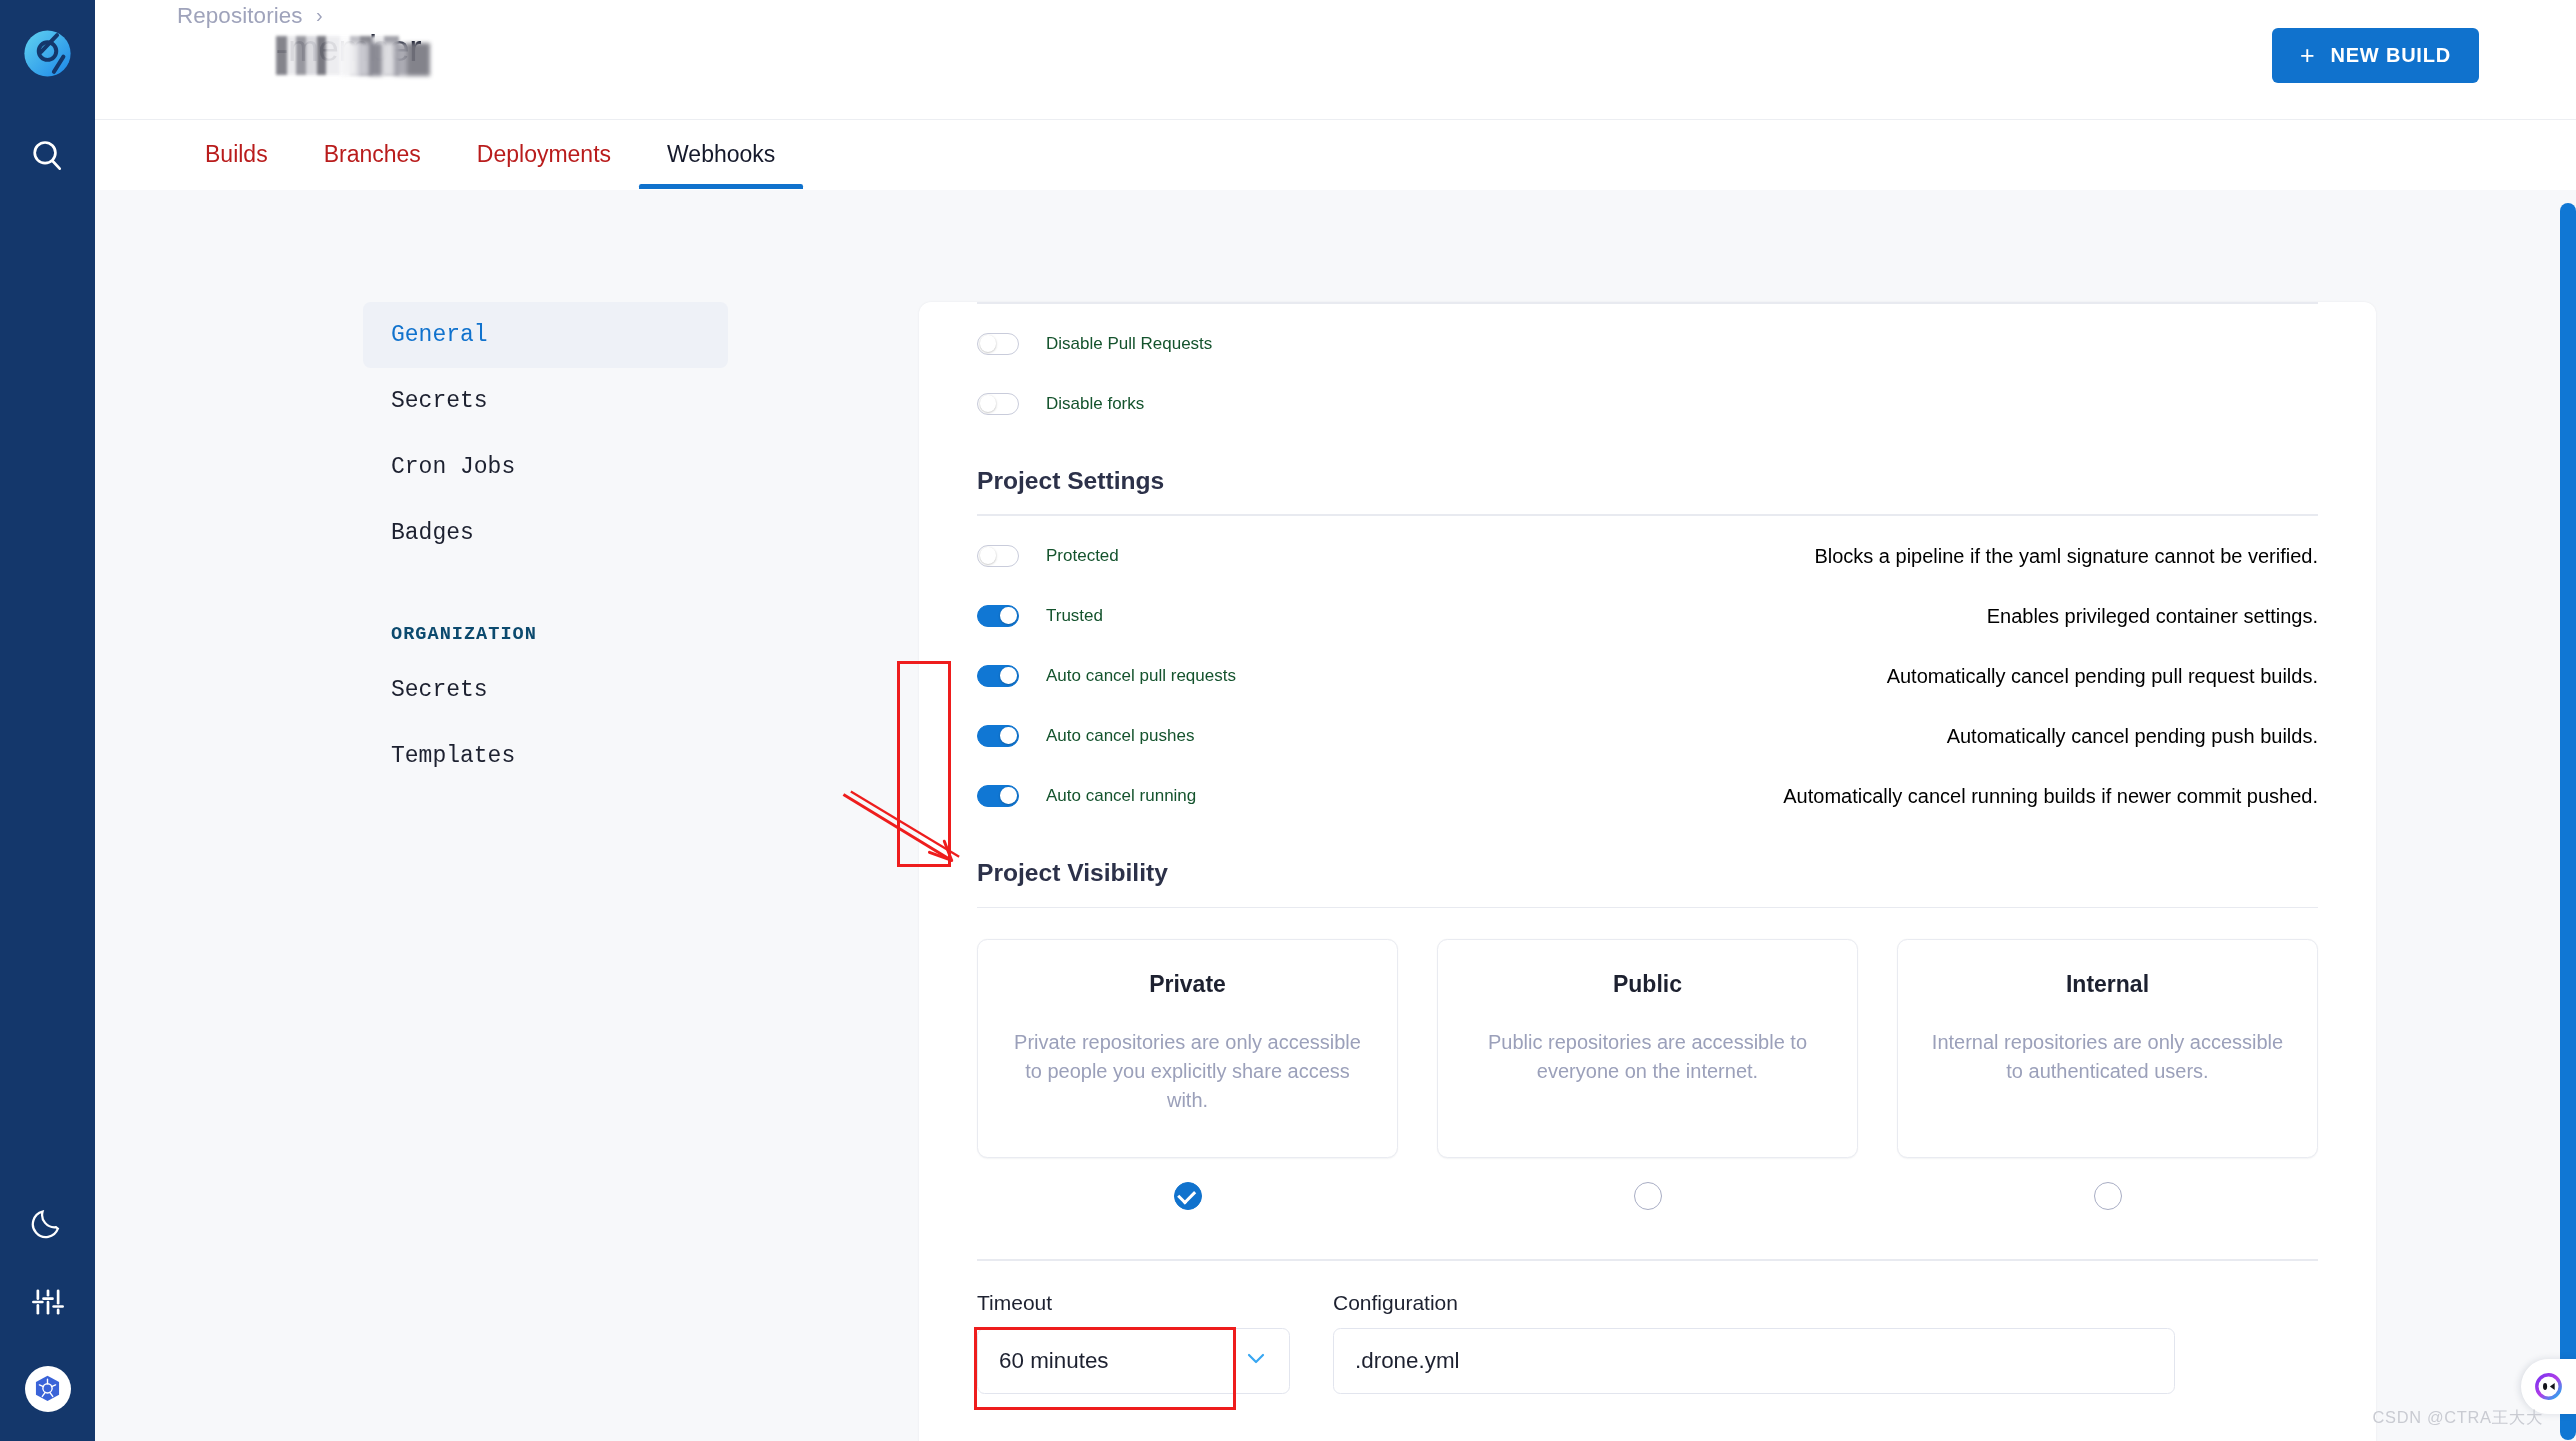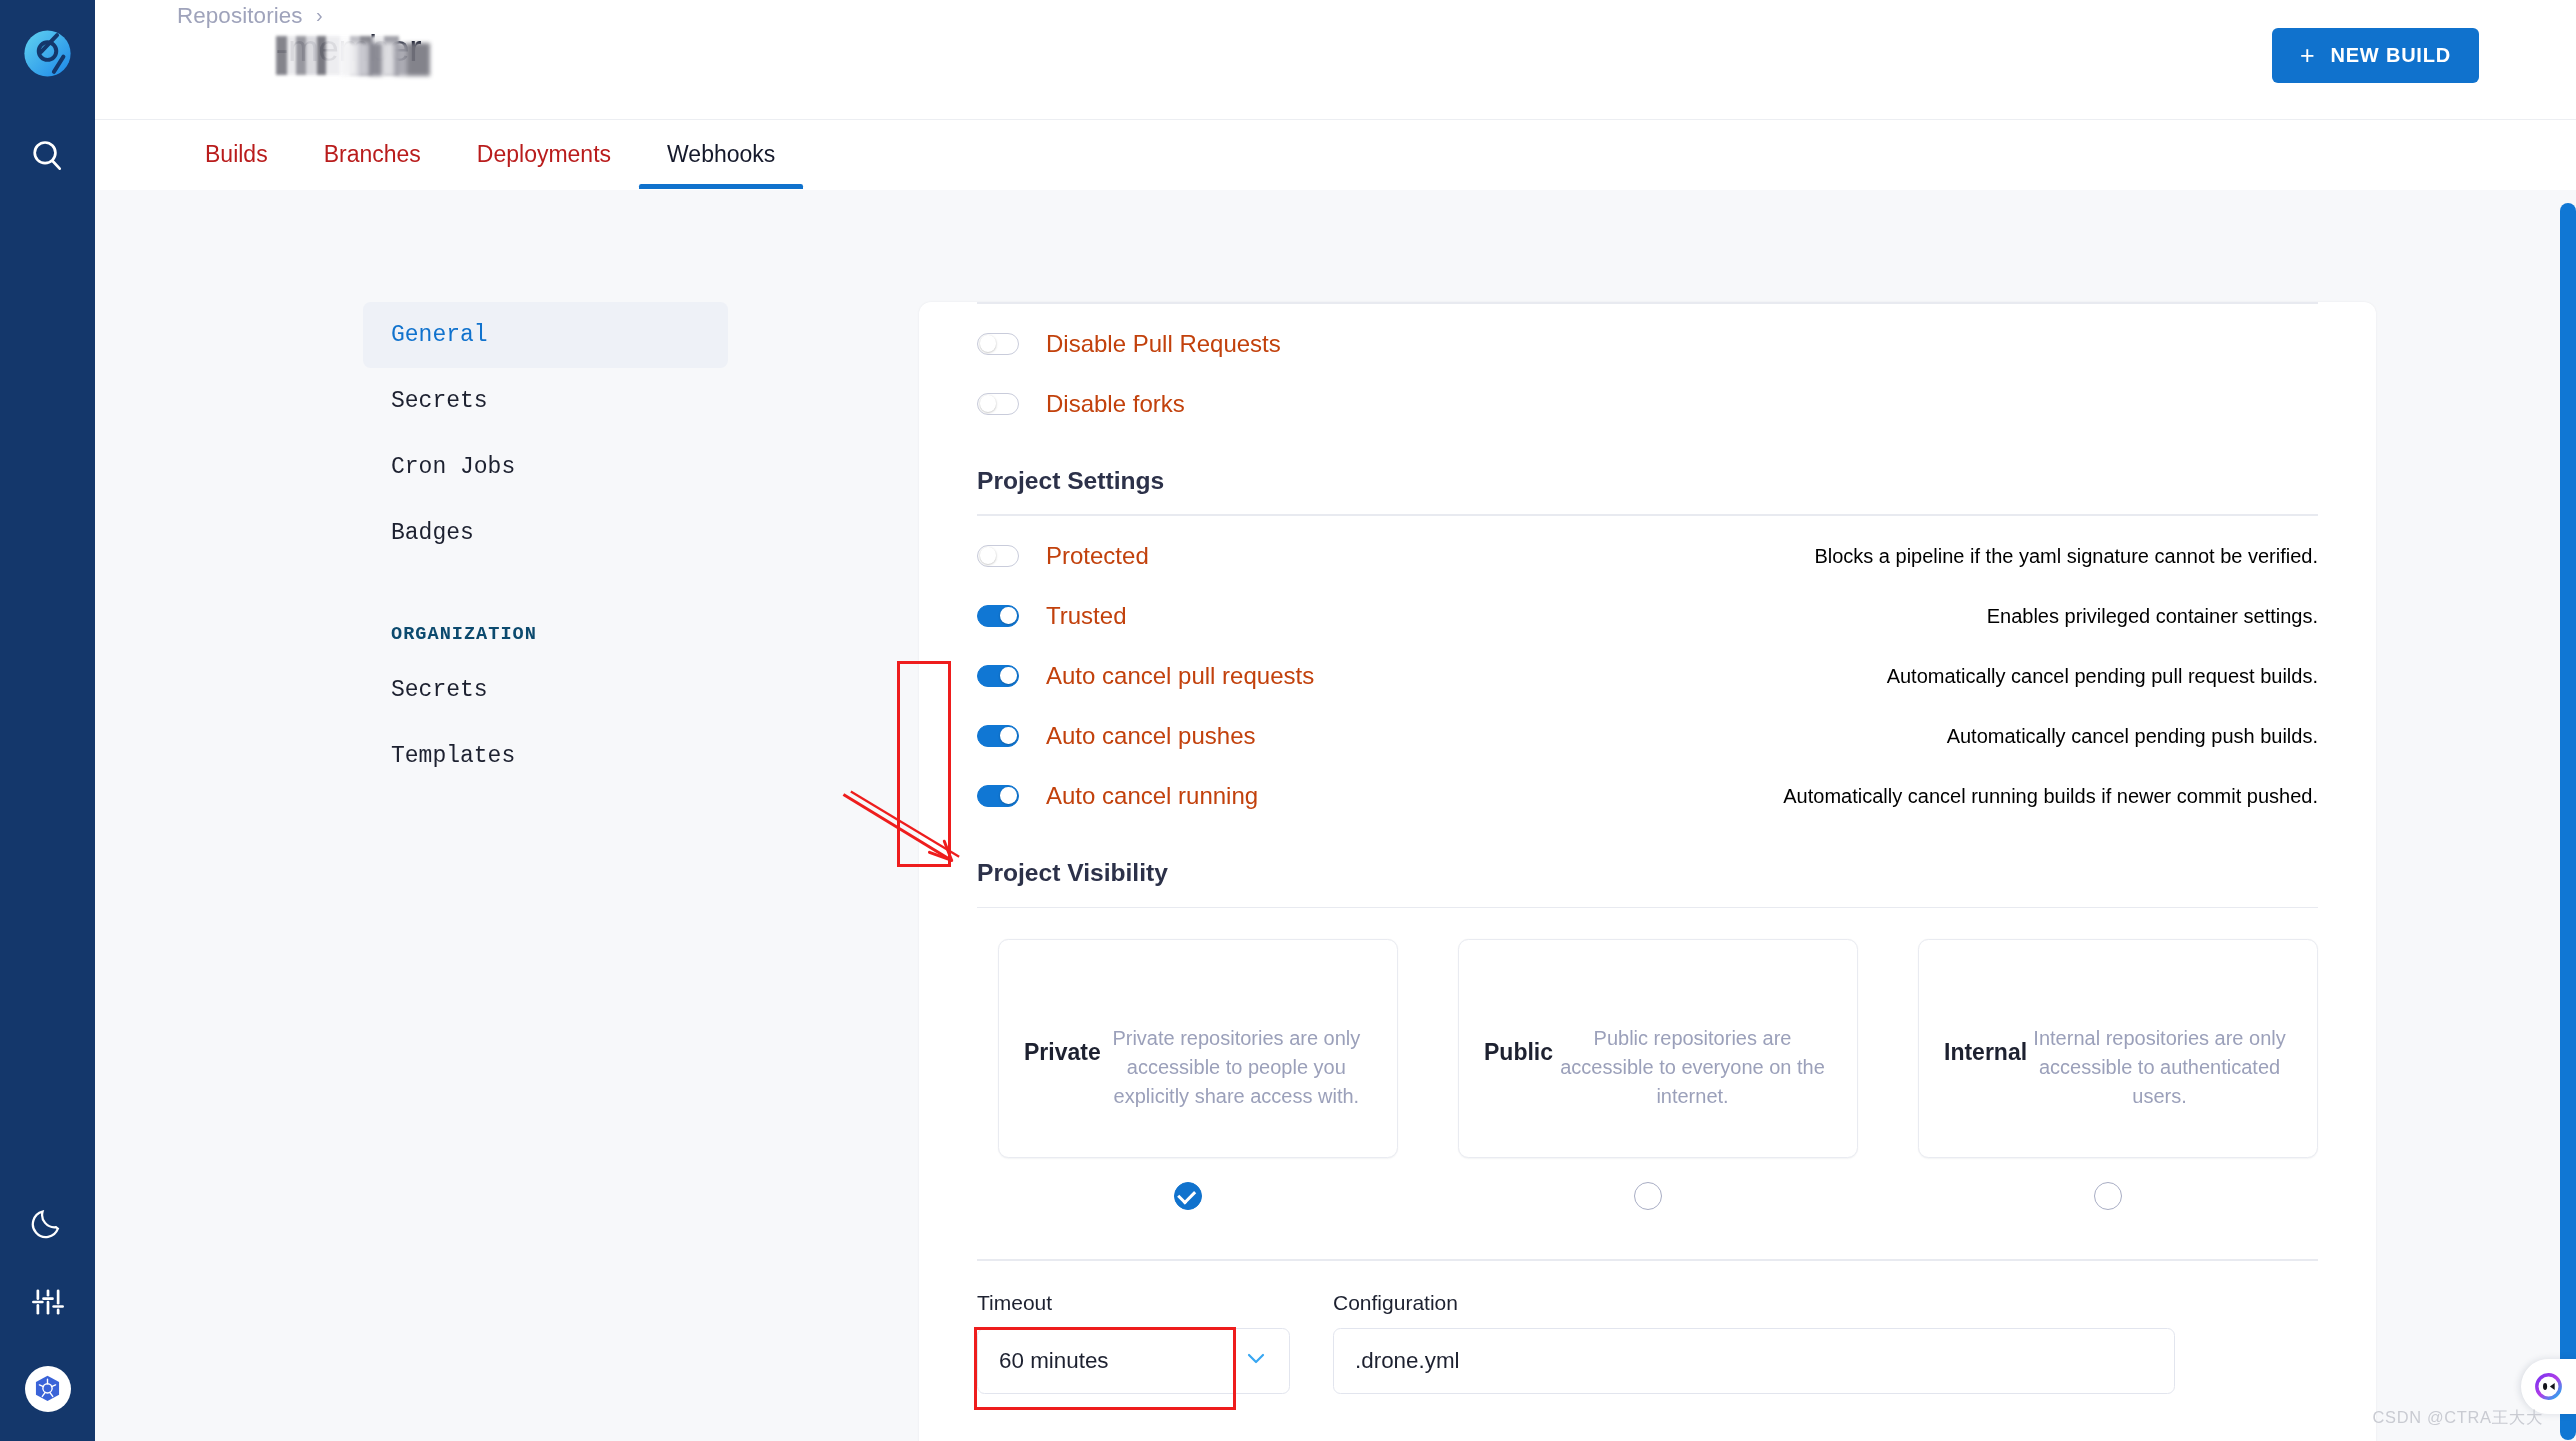--- a/index.html
+++ b/index.html
@@ -128,35 +128,34 @@
     background: #ffffff; border: 1.5px solid #c9ccdb;
   }
   .sw .knob {
     position: absolute; top: 1.5px; left: 1.5px; width: 16.4px; height: 16.4px;
     border-radius: 50%; background: #ffffff;
     box-shadow: 0 0.7px 2.2px rgba(0,0,0,.28);
     transition: none;
   }
   .sw.on { background: #1077d4; border-color: #1077d4; }
   .sw.on .knob { left: 22.4px; box-shadow: 0 0.7px 2.2px rgba(0,0,0,.25); }
-  .tg-label { font-size: 24px; color: #c2410c; margin-left: 27px; white-space: nowrap; }
+  .tg-label { font-size: 17px; color: #14532d; margin-left: 27px; white-space: nowrap; }
   .tg-desc {
     position: absolute; right: 0; font-size: 20px; color: #000000; white-space: nowrap;
   }
 
   
   .vis-grid {
     display: flex; gap: 39px; margin-top: 31px;
   }
   .vis-card {
     flex: 1; background: #fff; border: 1.5px solid #e9ebf1; border-radius: 10.4px;
     min-height: 219px; padding: 31px 25px 22.4px;
-    display: flex; flex-direction: row; align-items: center; cursor: pointer;
+    display: flex; flex-direction: column; align-items: center; cursor: pointer;
     box-shadow: 0 0.7px 1.5px rgba(20,30,60,.05);
-    margin-left: 21px;
   }
   .vis-title { font-size: 23px; font-weight: 700; color: #1d2130; }
   .vis-desc {
     margin-top: 30px; font-size: 20px; line-height: 1.45;
     color: #9ba0ba; text-align: center;
   }
   .vis-radios { display: flex; gap: 39px; margin-top: 24px; }
   .vis-radio-cell { flex: 1; display: flex; justify-content: center; }
   .radio {
     width: 28px; height: 28px; border-radius: 50%;

